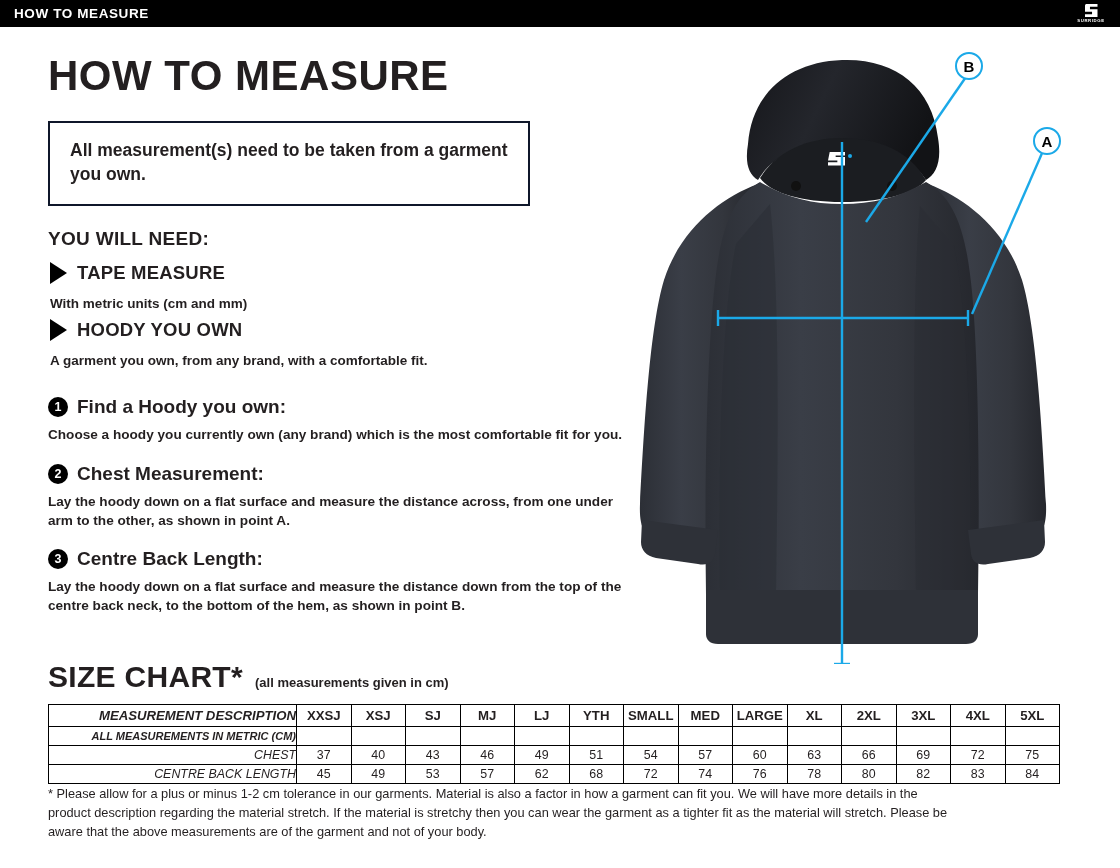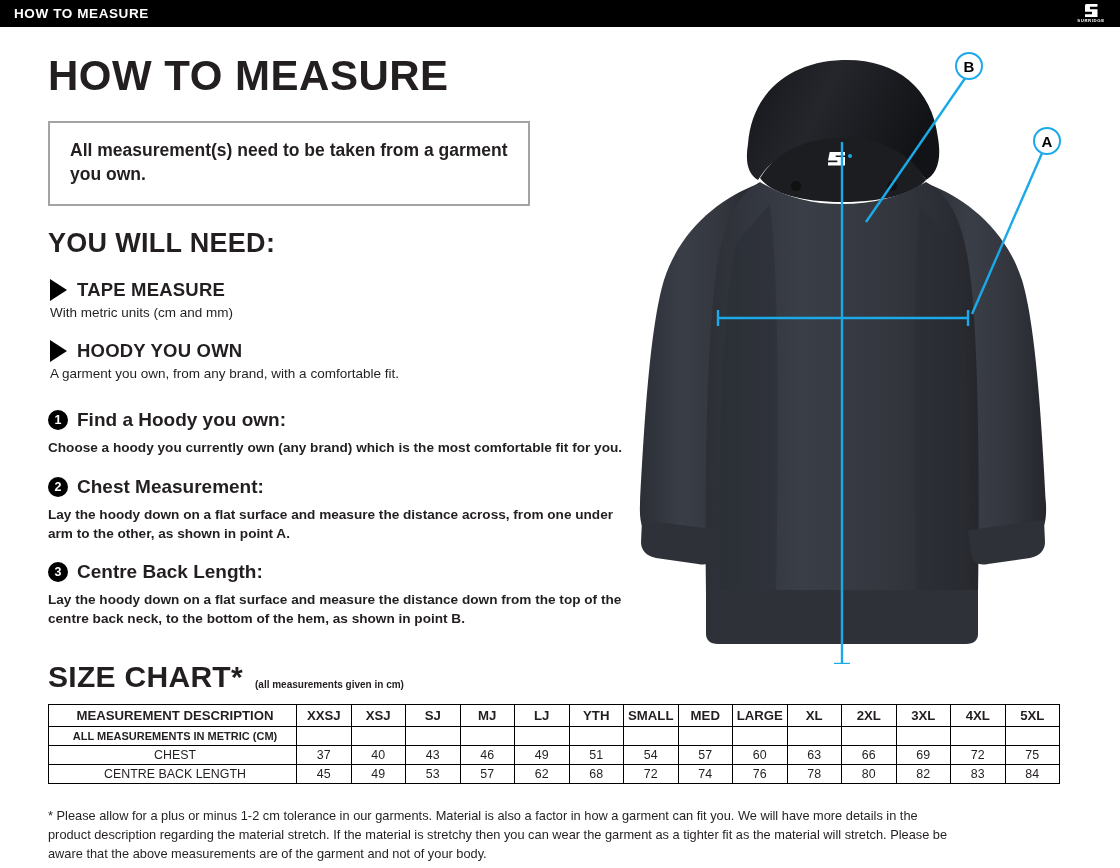--- a/index.html
+++ b/index.html
@@ -53,54 +53,53 @@
     width: 580px;
   }
   h1.page-title {
     font-size: 42px;
     font-weight: bold;
     letter-spacing: 0.5px;
     line-height: 1;
     margin-bottom: 24px;
   }
   .callout {
-    border: 2px solid #a3a3a3;
+    border: 2px solid #0f172a;
     width: 482px;
     padding: 16px 18px 18px 20px;
     margin-bottom: 22px;
   }
   .callout p {
     font-size: 17.5px;
     font-weight: bold;
     line-height: 1.35;
   }
   h2.need-title {
-    font-size: 27px; font-weight: bold;
+    font-size: 19px; font-weight: bold;
     letter-spacing: 0.3px;
     margin-bottom: 12px;
   }
   .need-row {
     display: flex; align-items: flex-end;
     gap: 10px;
     margin-bottom: 1px;
-    margin-top: 20px;
   }
   .tri {
     width: 0; height: 0;
     border-top: 11px solid transparent;
     border-bottom: 11px solid transparent;
     border-left: 17px solid #000;
     margin-left: 2px;
   }
   .need-head {
     font-size: 18.5px; font-weight: bold; letter-spacing: 0.2px;
   }
   .need-sub {
-    font-size: 13.5px; font-weight: normal;
-    margin: 4px 0 8px 2px;
+    font-size: 13.5px; font-weight: bold;
+    margin: 12px 0 8px 2px;
   }
   .need-sub.second { margin-bottom: 0; }
 
   .steps { margin-top: 28px; }
   .step { margin-bottom: 18px; }
   .step-head {
     display: flex; align-items: center; gap: 9px;
     margin-bottom: 7px;
   }
   .bullet {
@@ -122,51 +121,52 @@
     width: 1024px;
   }
   .chart-title {
     display: flex; align-items: flex-end; gap: 12px;
     margin-bottom: 10px;
   }
   .chart-title .big {
     font-size: 30px; font-weight: bold; letter-spacing: 0.3px;
   }
   .chart-title .note {
-    font-size: 10px; font-weight: bold; padding-bottom: 4px;
+    font-size: 13px; font-weight: bold; padding-bottom: 4px;
   }
   table.sizes {
     border-collapse: collapse;
     width: 1012px;
     table-layout: fixed;
   }
   table.sizes th, table.sizes td {
     border: 1px solid #000;
     font-size: 12.4px;
     height: 19px;
     text-align: center;
     font-weight: normal;
   }
   table.sizes thead th {
     font-weight: bold;
     font-size: 13.2px;
     height: 22px;
   }
   table.sizes th.desc, table.sizes td.desc {
-    text-align: center;
+    text-align: right;
     padding-left: 5px;
     width: 248px;
+    font-style: italic;
   }
   table.sizes tr.metric td {
     font-weight: bold;
     font-size: 11px;
   }
   .footnote {
     position: absolute;
-    left: 48px; top: 806px;
+    left: 48px; top: 784px;
     width: 900px;
     font-size: 12.8px;
     line-height: 1.5;
   }
 
   
   .garment {
     position: absolute;
     left: 620px; top: 34px;
     width: 490px; height: 630px;

